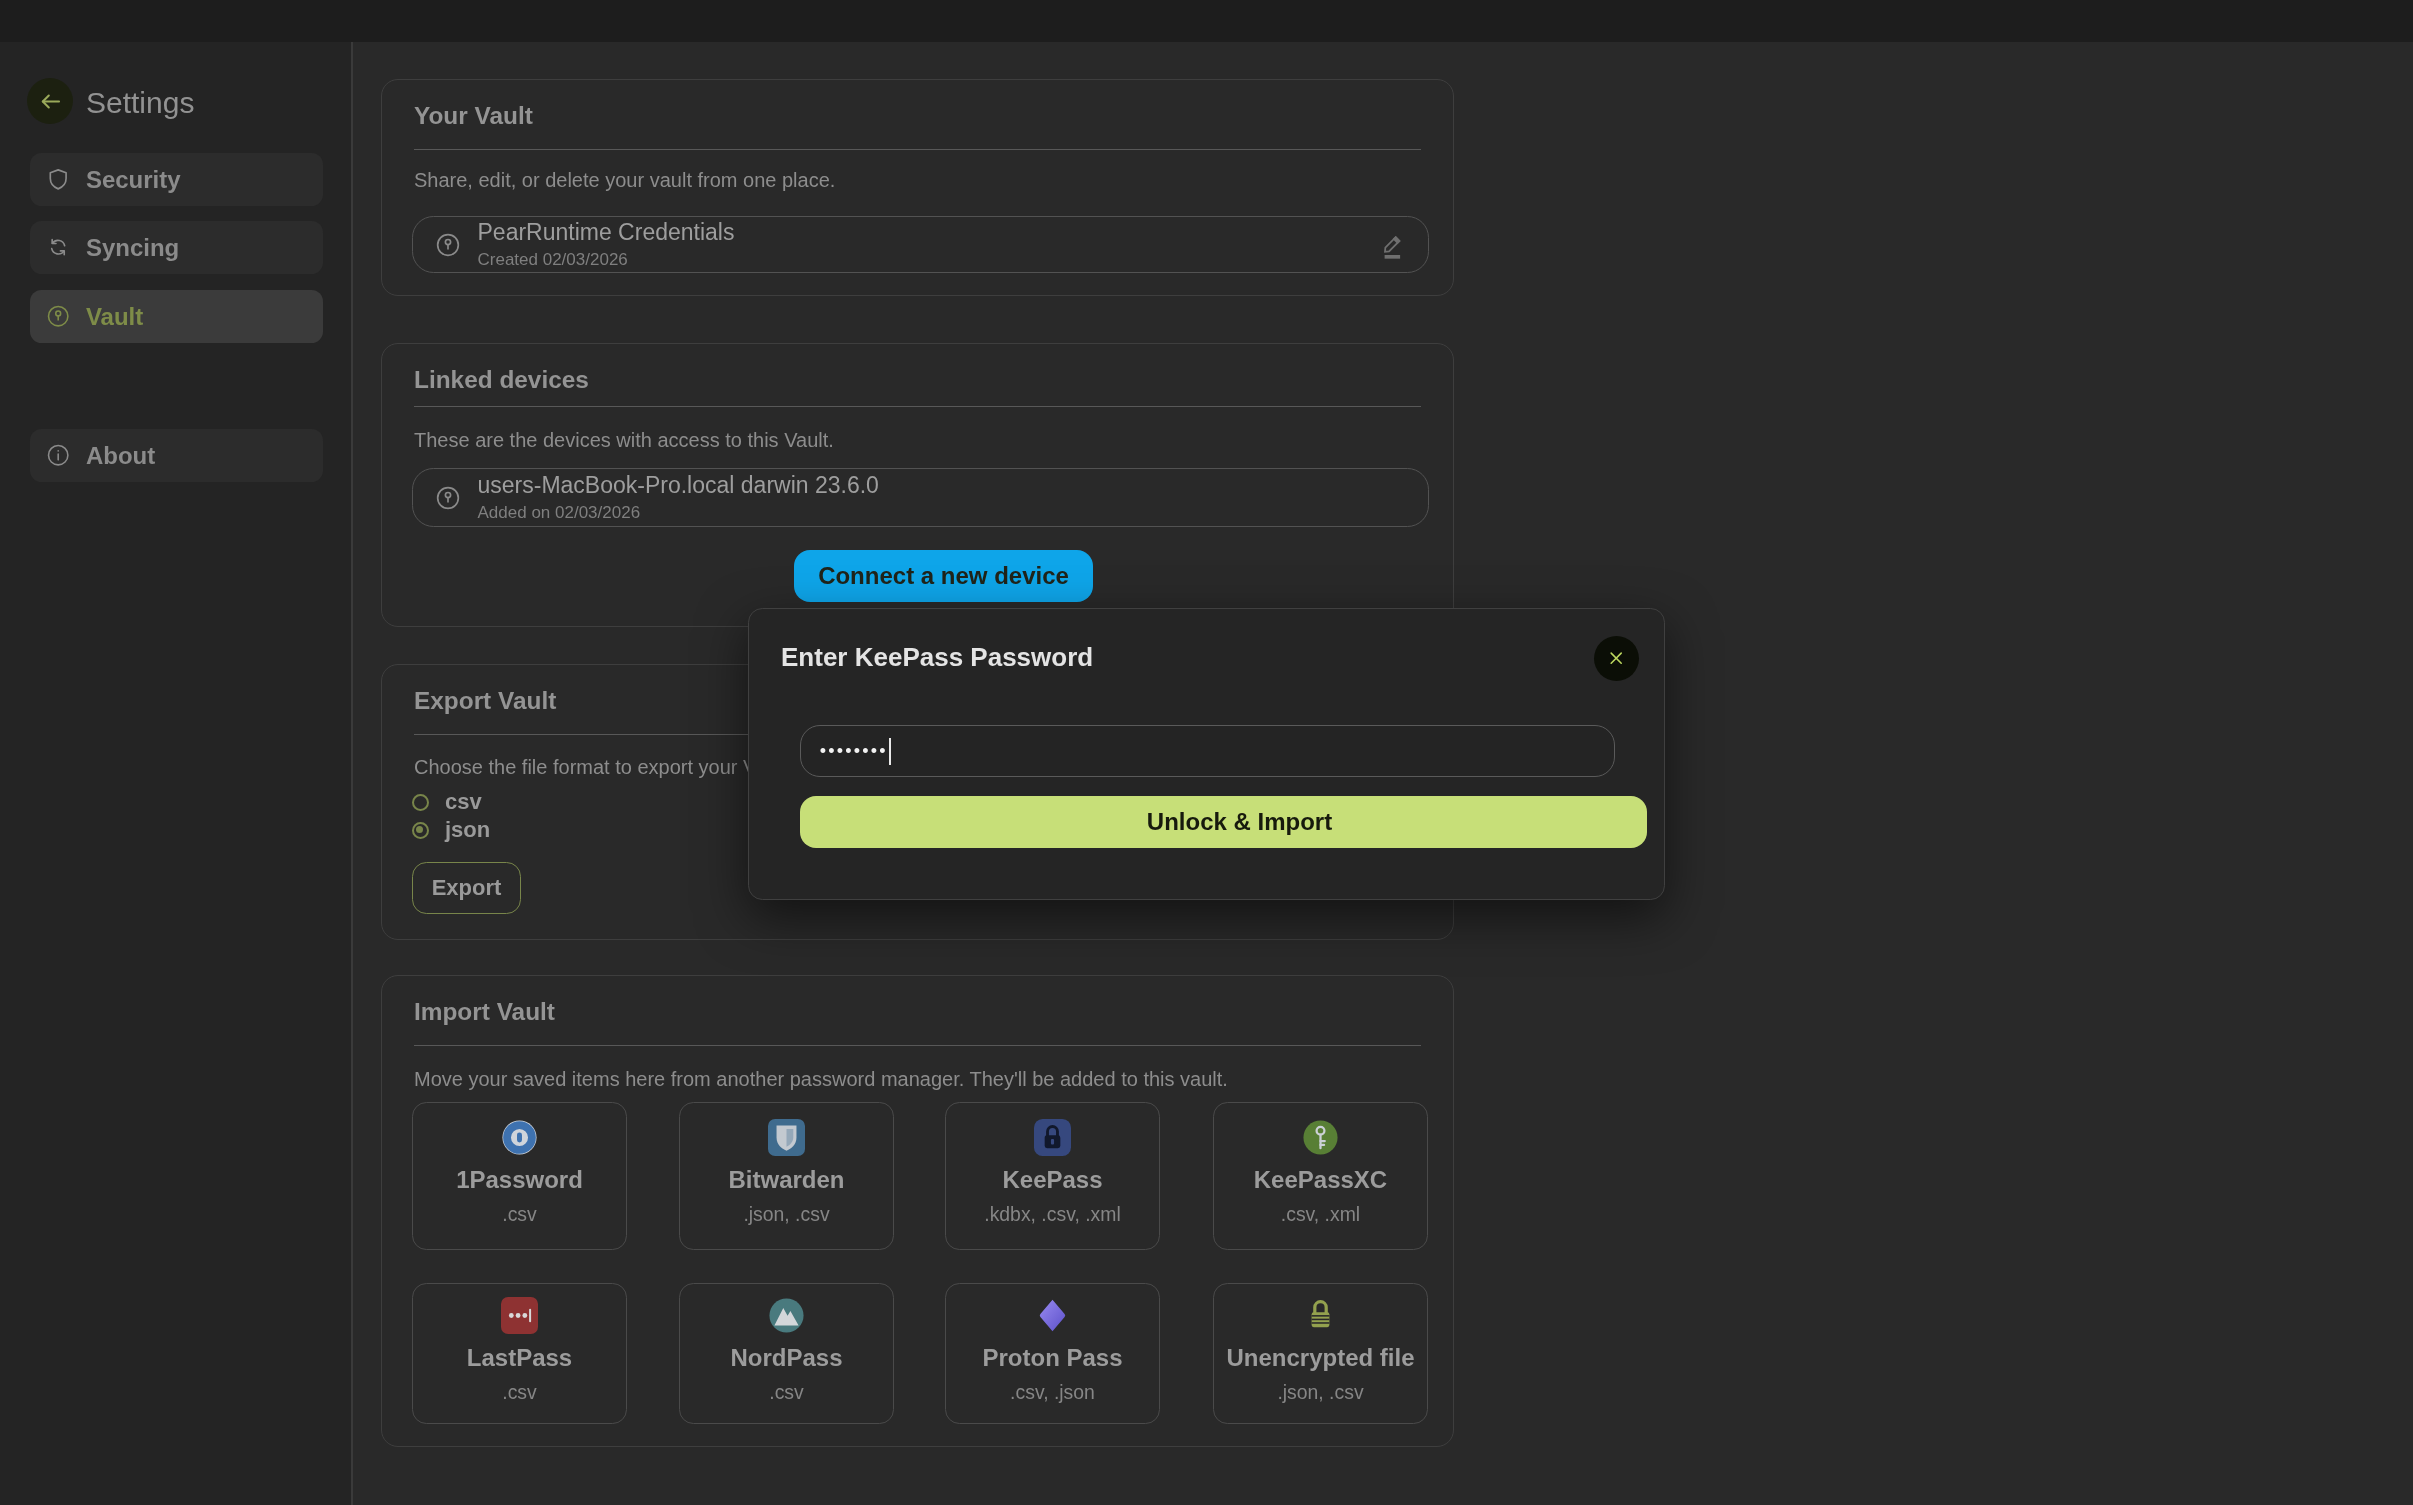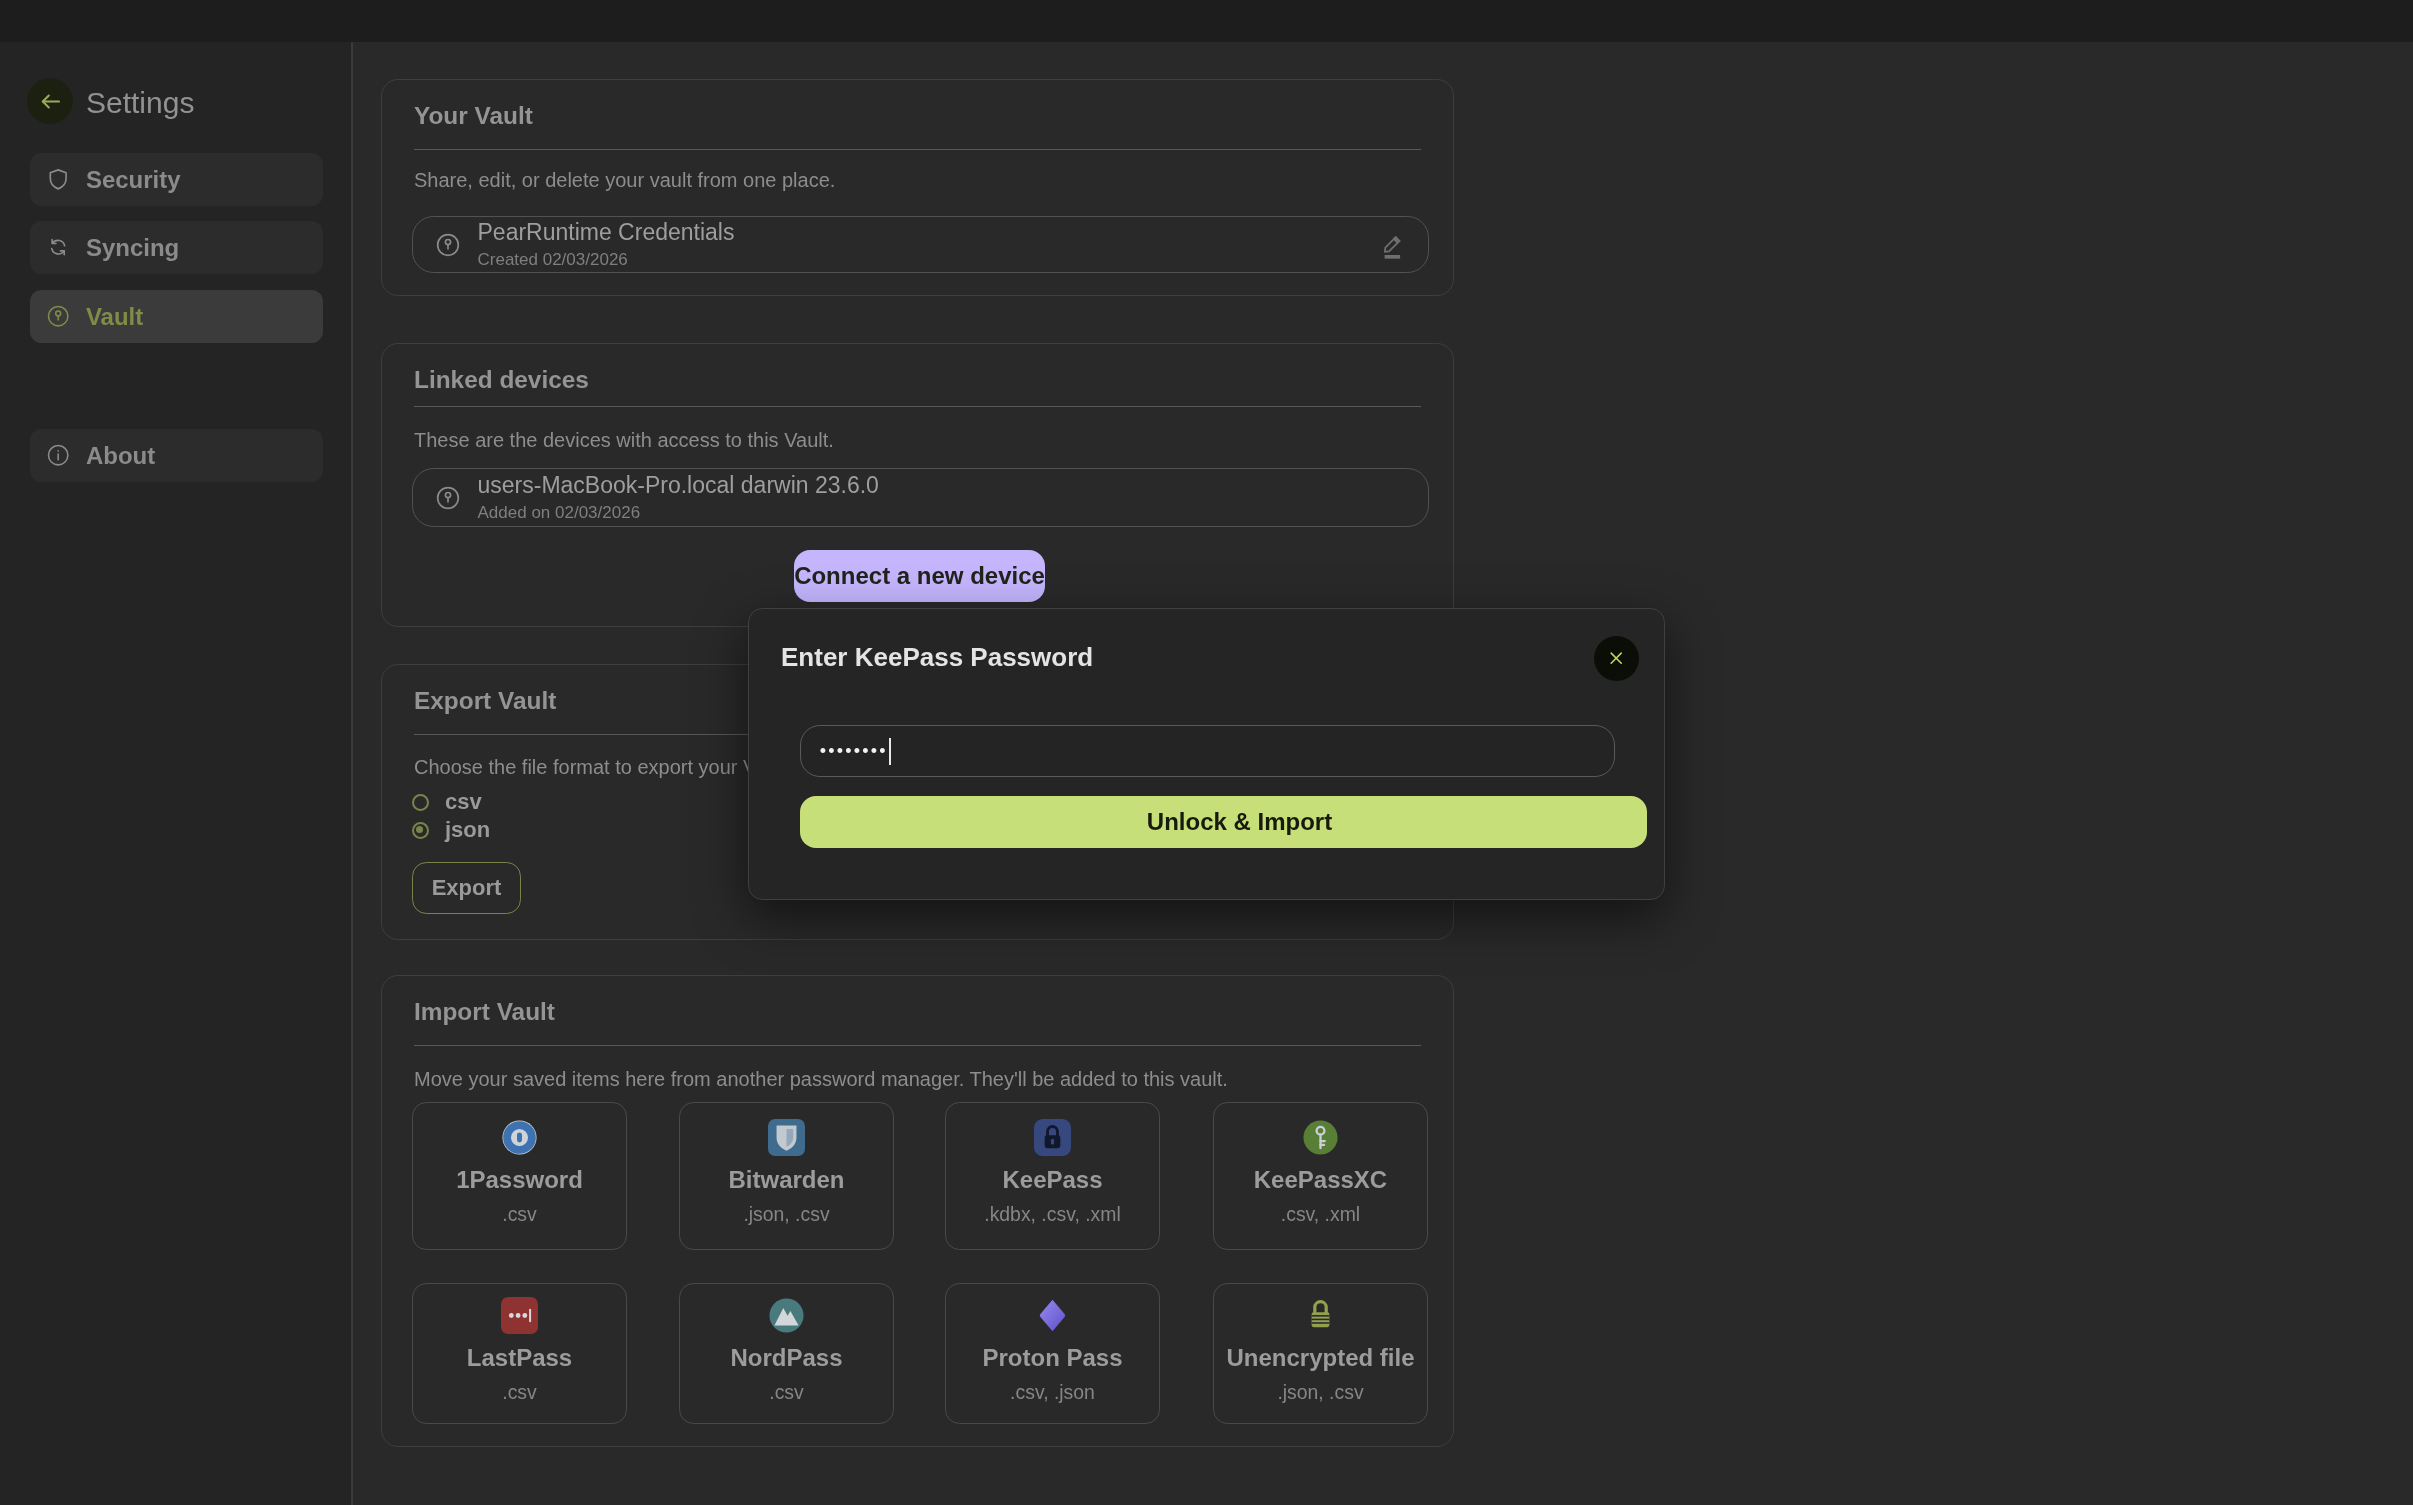--- a/index.html
+++ b/index.html
@@ -41,21 +41,21 @@
   .row .key-ic{width:26px;height:26px;margin-left:21.5px;color:#8a8a8a;flex:0 0 auto;display:flex;}
   .row .key-ic svg{width:26px;height:26px;}
   .row .row-texts{margin-left:17px;}
   .row .row-title{font-size:23px;color:#9e9e9e;}
   .row .row-sub{font-size:17px;color:#7f7f7f;margin-top:4.3px;}
   .row .edit-btn{margin-left:auto;margin-right:18.7px;width:34px;height:34px;color:#6f6f6f;cursor:pointer;display:flex;}
   .row .edit-btn svg{width:34px;height:34px;}
   .row-vault{top:136px;height:57px;}
   .row-device{top:124px;height:59px;}
   
-  .connect-btn{position:absolute;left:412px;top:206px;width:251px;height:52px;border-radius:16px;background:#c4b5fd;
+  .connect-btn{position:absolute;left:412px;top:206px;width:299px;height:52px;border-radius:16px;background:#0ea5e9;
     display:flex;align-items:center;justify-content:center;font-size:24px;font-weight:bold;color:#20241a;cursor:pointer;}
   
   .card-export .desc{top:91px;}
   .radio-opt{position:absolute;left:30px;display:flex;align-items:center;cursor:pointer;}
   .radio-opt .radio{width:17px;height:17px;border-radius:50%;border:2.9px solid #78854a;box-sizing:border-box;position:relative;flex:0 0 auto;}
   .radio-opt.selected .radio::after{content:"";position:absolute;left:2.2px;top:2.2px;width:7.2px;height:7.2px;border-radius:50%;background:#78854a;}
   .radio-opt .radio-label{margin-left:16px;font-size:22px;font-weight:bold;color:#9a9a9a;}
   .ro-1{top:124px}.ro-2{top:152px}
   .export-btn{position:absolute;left:30px;top:197px;width:109px;height:52px;border-radius:14.4px;border:1.4px solid #78854a;
     box-sizing:border-box;display:flex;align-items:center;justify-content:center;font-size:22px;font-weight:bold;color:#9a9a9a;cursor:pointer;}

